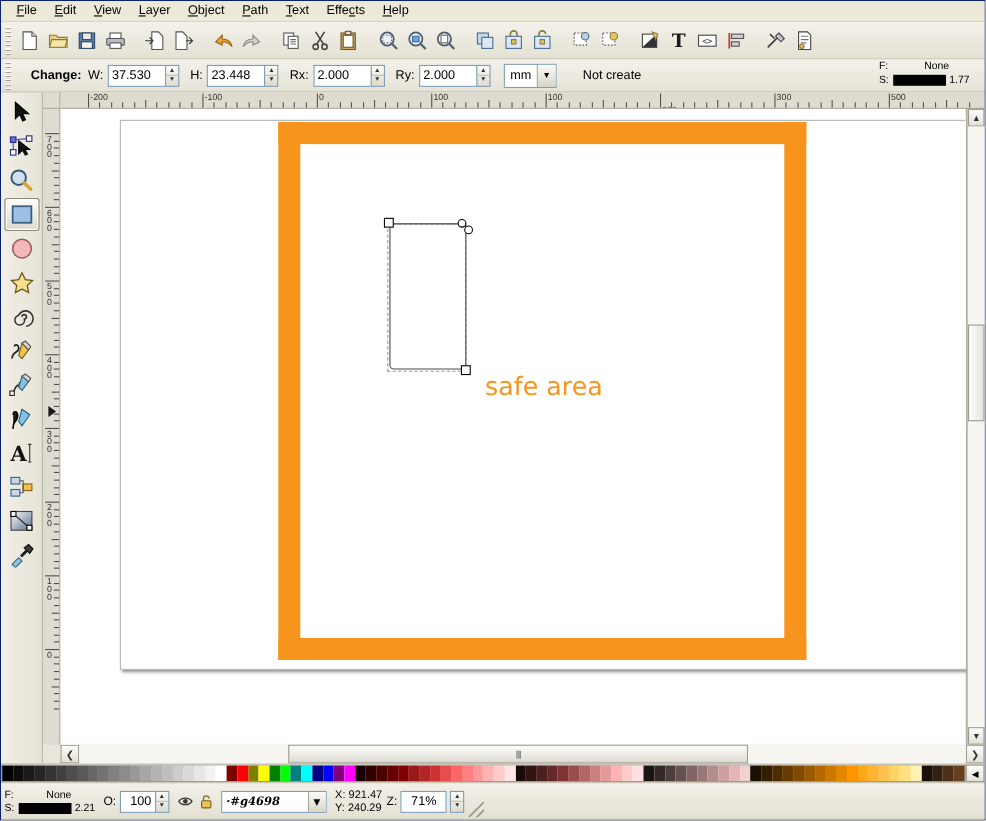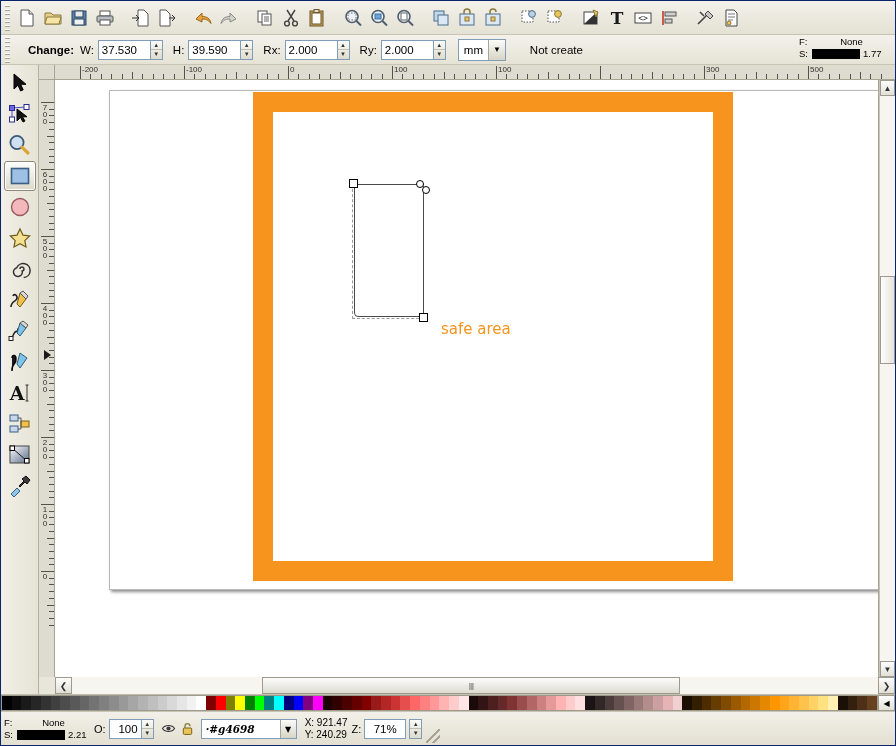--- a/index.html
+++ b/index.html
@@ -167,21 +167,21 @@
     flex:1 1 auto; position:relative; background:#fff; overflow:hidden;
     border-right:1px solid #a9a595;
   }
   .page {
     position:absolute; background:#fff;
     box-shadow: 2px 2px 3px rgba(0,0,0,.45);
     border:1px solid #b9b9b9;
   }
   .safe-frame { position:absolute; background:#F7941E; }
   .safe-text {
-    position:absolute; color:#F7941E; font-size:15px;
+    position:absolute; color:#F7941E; font-size:23px;
     font-family:"DejaVu Sans", sans-serif; white-space:nowrap;
   }
   .sel-rect {
     position:absolute;
     border:1.5px solid #4a4a4a;
     background:transparent;
   }
   .sel-dash {
     position:absolute;
     border:1px dashed #9a9a9a;
@@ -286,20 +286,31 @@
       linear-gradient(135deg,transparent 70%,#a8a496 70%,#a8a496 80%,transparent 80%);
   }
   svg { display:block; }
 </style>
 </head>
 <body>
 
 <div id="app">
 
 
+  <div class="menubar" id="menubar">
+      <span class="menu-item"><u>F</u>ile</span>
+      <span class="menu-item"><u>E</u>dit</span>
+      <span class="menu-item"><u>V</u>iew</span>
+      <span class="menu-item"><u>L</u>ayer</span>
+      <span class="menu-item"><u>O</u>bject</span>
+      <span class="menu-item"><u>P</u>ath</span>
+      <span class="menu-item"><u>T</u>ext</span>
+      <span class="menu-item">Effe<u>c</u>ts</span>
+      <span class="menu-item"><u>H</u>elp</span>
+    </div>
 
   <div class="cmdbar">
     <span class="grip"></span>
 
     <span class="tbtn">
       <svg width="20" height="20" viewBox="0 0 20 20">
           <path d="M4 2h8l4 4v12H4z" fill="#fff" stroke="#555"></path>
           <path d="M12 2v4h4" fill="#ddd" stroke="#555"></path>
         </svg>
     </span>
@@ -475,21 +486,21 @@
     <span class="spin-wrap">
       <span class="spin-input">37.530</span>
       <span class="spin-btns">
           <div>▲</div>
           <div>▼</div>
         </span>
     </span>
 
     <span class="ctrl-sub">H:</span>
     <span class="spin-wrap">
-      <span class="spin-input">39.590</span>
+      <span class="spin-input">23.448</span>
       <span class="spin-btns">
           <div>▲</div>
           <div>▼</div>
         </span>
     </span>
 
     <span class="ctrl-sub">Rx:</span>
     <span class="spin-wrap">
       <span class="spin-input">2.000</span>
       <span class="spin-btns">

